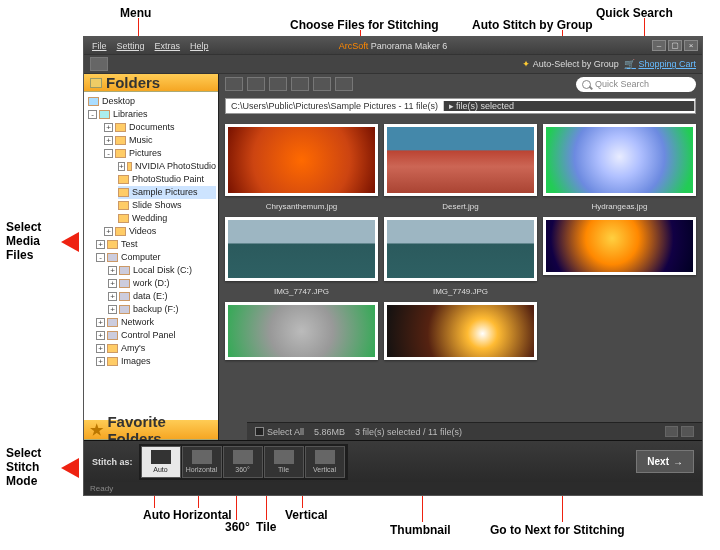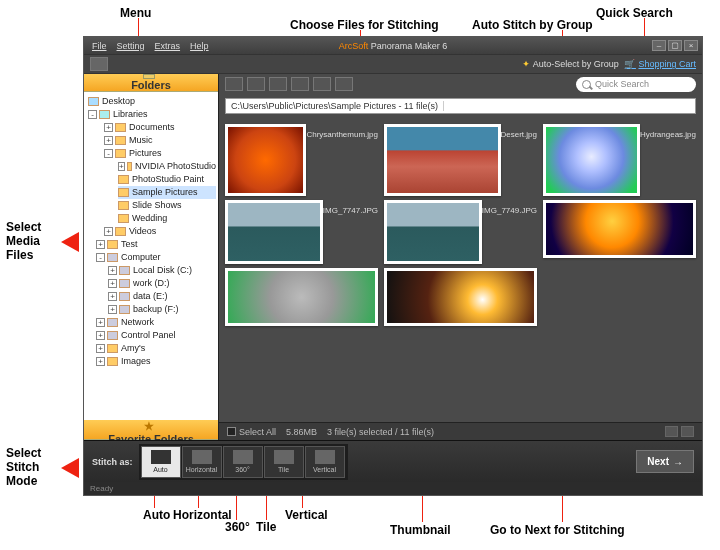--- a/index.html
+++ b/index.html
@@ -36,21 +36,21 @@
   }
   .subbar .left-icons { display:flex; gap:4px; }
   .icon-btn { width: 18px; height: 14px; background: #666; border: 1px solid #777; }
   .subbar .spacer { flex: 1; }
   .subbar .auto-select { display:flex; align-items:center; gap:3px; }
   .subbar .cart { color:#6bf; }
   .subbar .cart span { text-decoration: underline; }
 
   .body-row { flex: 1; display: flex; min-height: 0; }
   .sidebar { width: 135px; background: #3e3e3e; display: flex; flex-direction: column; border-right: 1px solid #222; }
-  .panel-head { height: 18px; background: linear-gradient(#ffcc55,#f5a623); font-size: 11px; font-weight: bold; color: #333; display:flex; align-items:center; padding: 0 6px; border-bottom:1px solid #aa7;flex-direction:column; }
+  .panel-head { height: 18px; background: linear-gradient(#ffcc55,#f5a623); font-size: 15px; font-weight: bold; color: #333; display:flex; align-items:center; padding: 0 6px; border-bottom:1px solid #aa7; }
   .panel-head .pico { width:12px;height:10px;background:#ec6;margin-right:4px;border:1px solid #996; }
   .tree { flex:1; background:#fff; overflow:hidden; font-size:9px; color:#222; padding:3px 2px; line-height:13px; }
   .tree ul { list-style:none; padding-left:12px; }
   .tree > ul { padding-left:2px; }
   .tree li { white-space:nowrap; display:flex; align-items:center; }
   .tree li.has > .tw { display:inline-block;width:9px;height:9px;border:1px solid #888;color:#444;font-size:8px;line-height:7px;text-align:center;margin-right:2px; }
   .tree li .fico { display:inline-block;width:11px;height:9px;background:#fc6;border:1px solid #c96;margin-right:3px; }
   .tree li .fico.lib { background:#aee; }
   .tree li .fico.pc { background:#ccd; }
   .tree li .fico.dsk { background:#adf; }
@@ -63,27 +63,27 @@
   .toolbar2 .icon-btn { background:#555; }
   .toolbar2 .search { margin-left:auto; display:flex; align-items:center; background:#fff; border-radius:9px; height:15px; width:120px; padding:0 6px; font-size:9px; color:#888; }
   .toolbar2 .search .mag { width:9px;height:9px;border:1.5px solid #888;border-radius:50%;margin-right:4px; position:relative;}
   .toolbar2 .search .mag:after { content:"";position:absolute;width:4px;height:1.5px;background:#888;right:-3px;bottom:-1px;transform:rotate(45deg);}
   .pathbar { height:16px; background:#fff; margin:4px 6px; border:1px solid #999; display:flex; align-items:center; font-size:9px; color:#333; }
   .pathbar .seg { padding:0 5px; border-right:1px solid #ccc; }
   .pathbar .seg.dark { background:#3d3d3d; color:#ddd; }
 
   .thumbs { flex:1; overflow:hidden; padding:6px 6px 0 6px; background:#4a4a4a; }
   .thumb-grid { display:grid; grid-template-columns: repeat(3, 1fr); gap:4px 6px; }
-  .thumb { display:flex; flex-direction:row; align-items:flex-start; }
+  .thumb { display:flex; flex-direction:column; align-items:center; }
   .thumb .frame { width:100%; height:72px; border:3px solid #fff; box-shadow:0 1px 2px rgba(0,0,0,.4); }
   .thumb .cap { font-size:8px; color:#ddd; margin-top:6px; text-align:center; min-height:11px; }
   .thumb.wide .frame { height:64px; }
   .row-bottom .frame { height:58px; }
 
-  .statusbar { height:18px; background:#3a3a3a; border-top:1px solid #222; display:flex; align-items:center; font-size:9px; color:#bbb; padding:0 8px; gap:10px; }
+  .statusbar { height:18px; background:#3a3a3a; border-top:1px solid #222; display:flex; align-items:center; font-size:9px; color:#bbb; padding:0 8px; gap:10px;margin-left:28px; }
   .statusbar .sel-all { display:flex; align-items:center; gap:3px; }
   .statusbar .right { margin-left:auto; display:flex; gap:3px; }
   .view-ico { width:13px; height:11px; background:#555; border:1px solid #666; }
 
   .stitchbar { height:42px; background:linear-gradient(#3a3a3a,#2a2a2a); display:flex; align-items:center; padding:0 8px; color:#ddd; font-size:9px; border-top:1px solid #111;}
   .stitchbar .label { font-weight:bold; margin-right:6px; }
   .stitch-modes { display:flex; background:#1d1d1d; padding:2px; }
   .mode { width:40px; height:32px; background:#333; border:1px solid #555; margin-right:1px; display:flex; flex-direction:column; align-items:center; justify-content:center; font-size:7px; color:#bbb; }
   .mode.sel { background:#e8e8e8; color:#222; }
   .mode .mico { width:20px; height:14px; background:#666; margin-bottom:2px; }
@@ -315,20 +315,21 @@
         <div class="icon-btn"></div>
         <div class="icon-btn"></div>
         <div class="icon-btn"></div>
         <div class="search">
           <span class="mag"></span>
           <span>Quick Search</span>
         </div>
       </div>
       <div class="pathbar">
         <div class="seg">C:\Users\Public\Pictures\Sample Pictures - 11 file(s)</div>
+        <div class="seg dark" style="flex:1;">▸ <span>file(s) selected</span></div>
       </div>
 
       <div class="thumbs">
         <div class="thumb-grid">
           <div class="thumb">
             <div class="frame ph-chrys"></div>
             <div class="cap">Chrysanthemum.jpg</div>
           </div>
           <div class="thumb">
             <div class="frame ph-desert"></div>

